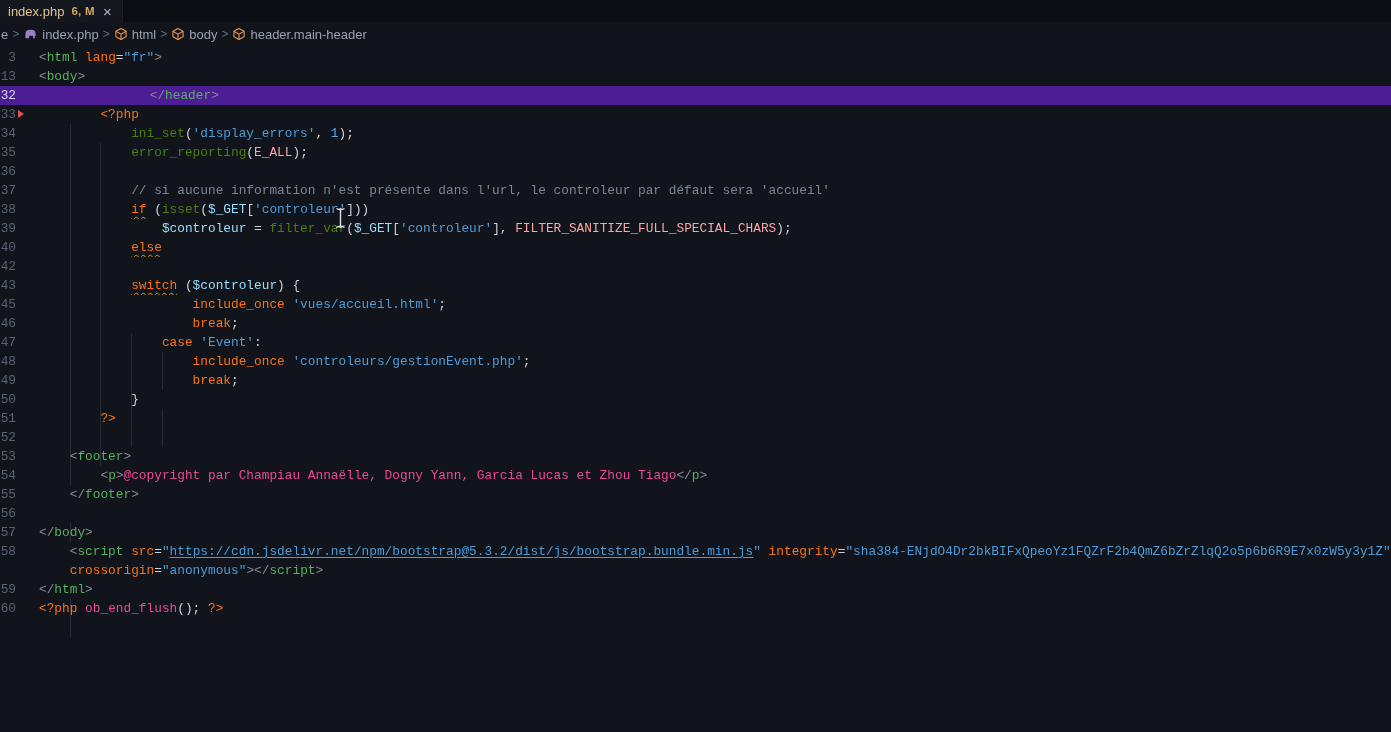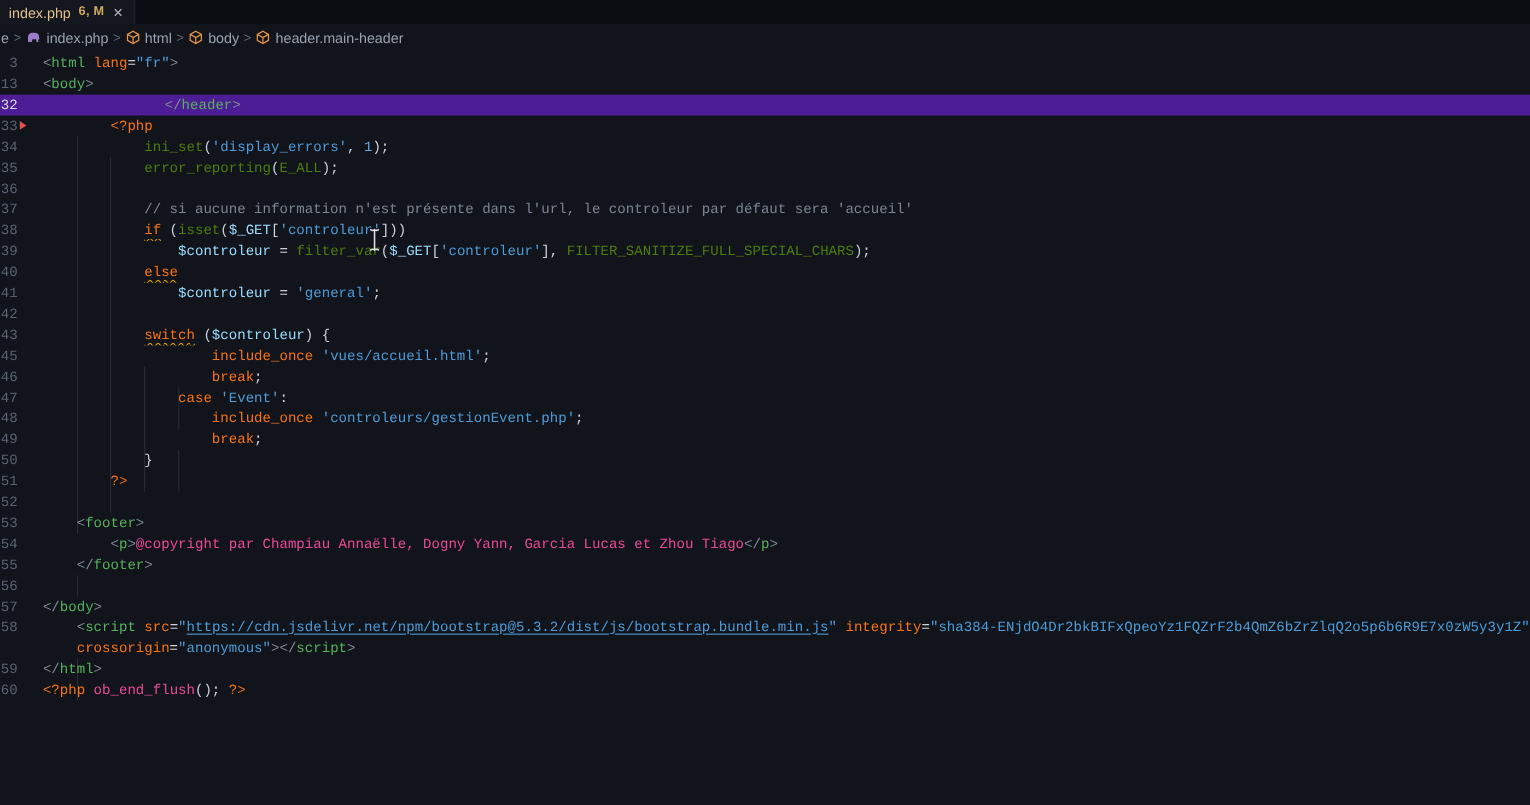--- a/index.html
+++ b/index.html
@@ -37,21 +37,21 @@
   .code { flex:1; overflow:hidden; }
 
   
   .pu  { color:#828b99; }          
   .tag { color:#57b05d; }          
   .at  { color:#f97316; }          
   .st  { color:#4e9bd8; }          
   .ln  { color:#4e9bd8; text-decoration:underline; text-underline-offset:2px; } 
   .kw  { color:#f97316; }          
   .fn  { color:#4d7c0f; }          
-  .cn  { color:#4d7c0f; }          
+  .cn  { color:#fca5a5; }          
   .vr  { color:#9cdcfe; }          
   .nm  { color:#5da9ea; }          
   .cm  { color:#7b8494; }          
   .tx  { color:#ec4899; }          
   .op  { color:#ccd2dc; }          
   .sq  { text-decoration:underline; text-decoration-style:wavy;
          text-decoration-color:#cf9c16; text-decoration-thickness:1px;
          text-underline-offset:3px; }
 
   
@@ -115,21 +115,20 @@
       <div class="row"><span class="num">13</span><span class="mk"></span><span class="code"><span class="pu">&lt;</span><span class="tag">body</span><span class="pu">&gt;</span></span></div>
       <div class="row cur"><span class="num">32</span><span class="mk"></span><span class="code"><span class="op">    </span><span class="pu">&lt;/</span><span class="tag">header</span><span class="pu">&gt;</span></span></div>
       <div class="row"><span class="num">33</span><span class="mk"><span class="arrow"></span></span><span class="code"><span class="op">        </span><span class="kw">&lt;?php</span></span></div>
       <div class="row"><span class="num">34</span><span class="mk"></span><span class="code"><span class="op">            </span><span class="fn">ini_set</span><span class="op">(</span><span class="st">'display_errors'</span><span class="op">, </span><span class="nm">1</span><span class="op">);</span></span></div>
       <div class="row"><span class="num">35</span><span class="mk"></span><span class="code"><span class="op">            </span><span class="fn">error_reporting</span><span class="op">(</span><span class="cn">E_ALL</span><span class="op">);</span></span></div>
       <div class="row"><span class="num">36</span><span class="mk"></span><span class="code"></span></div>
       <div class="row"><span class="num">37</span><span class="mk"></span><span class="code"><span class="op">            </span><span class="cm">// si aucune information n'est présente dans l'url, le controleur par défaut sera 'accueil'</span></span></div>
       <div class="row"><span class="num">38</span><span class="mk"></span><span class="code"><span class="op">            </span><span class="kw sq">if</span><span class="op"> (</span><span class="fn">isset</span><span class="op">(</span><span class="vr">$_GET</span><span class="op">[</span><span class="st">'controleur'</span><span class="op">]))</span></span></div>
       <div class="row"><span class="num">39</span><span class="mk"></span><span class="code"><span class="op">                </span><span class="vr">$controleur</span><span class="op"> = </span><span class="fn">filter_var</span><span class="op">(</span><span class="vr">$_GET</span><span class="op">[</span><span class="st">'controleur'</span><span class="op">], </span><span class="cn">FILTER_SANITIZE_FULL_SPECIAL_CHARS</span><span class="op">);</span></span></div>
       <div class="row"><span class="num">40</span><span class="mk"></span><span class="code"><span class="op">            </span><span class="kw sq">else</span></span></div>
-      <div class="row"><span class="num">41</span><span class="mk"></span><span class="code"><span class="op">                </span><span class="vr">$controleur</span><span class="op"> = </span><span class="st">'general'</span><span class="op">;</span></span></div>
       <div class="row"><span class="num">42</span><span class="mk"></span><span class="code"></span></div>
       <div class="row"><span class="num">43</span><span class="mk"></span><span class="code"><span class="op">            </span><span class="kw sq">switch</span><span class="op"> (</span><span class="vr">$controleur</span><span class="op">) {</span></span></div>
       <div class="row"><span class="num">45</span><span class="mk"></span><span class="code"><span class="op">                    </span><span class="kw">include_once</span><span class="op"> </span><span class="st">'vues/accueil.html'</span><span class="op">;</span></span></div>
       <div class="row"><span class="num">46</span><span class="mk"></span><span class="code"><span class="op">                    </span><span class="kw">break</span><span class="op">;</span></span></div>
       <div class="row"><span class="num">47</span><span class="mk"></span><span class="code"><span class="op">                </span><span class="kw">case</span><span class="op"> </span><span class="st">'Event'</span><span class="op">:</span></span></div>
       <div class="row"><span class="num">48</span><span class="mk"></span><span class="code"><span class="op">                    </span><span class="kw">include_once</span><span class="op"> </span><span class="st">'controleurs/gestionEvent.php'</span><span class="op">;</span></span></div>
       <div class="row"><span class="num">49</span><span class="mk"></span><span class="code"><span class="op">                    </span><span class="kw">break</span><span class="op">;</span></span></div>
       <div class="row"><span class="num">50</span><span class="mk"></span><span class="code"><span class="op">            </span><span class="op">}</span></span></div>
       <div class="row"><span class="num">51</span><span class="mk"></span><span class="code"><span class="op">        </span><span class="kw">?&gt;</span></span></div>
       <div class="row"><span class="num">52</span><span class="mk"></span><span class="code"></span></div>

